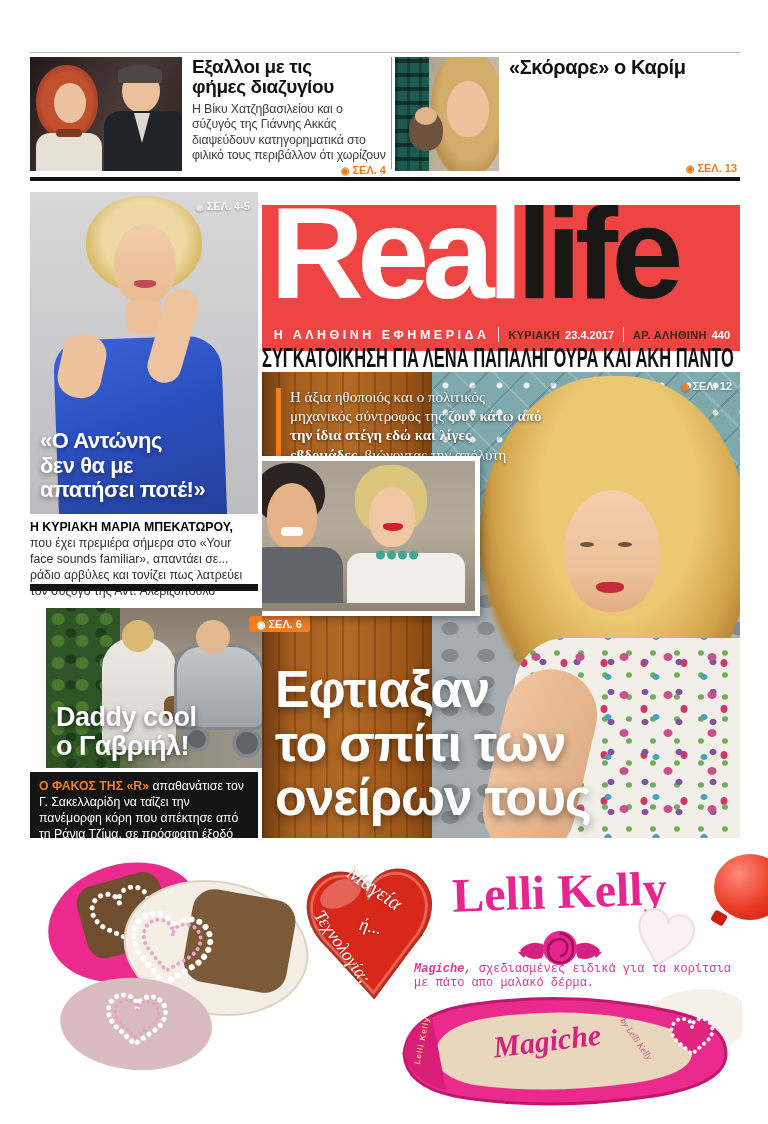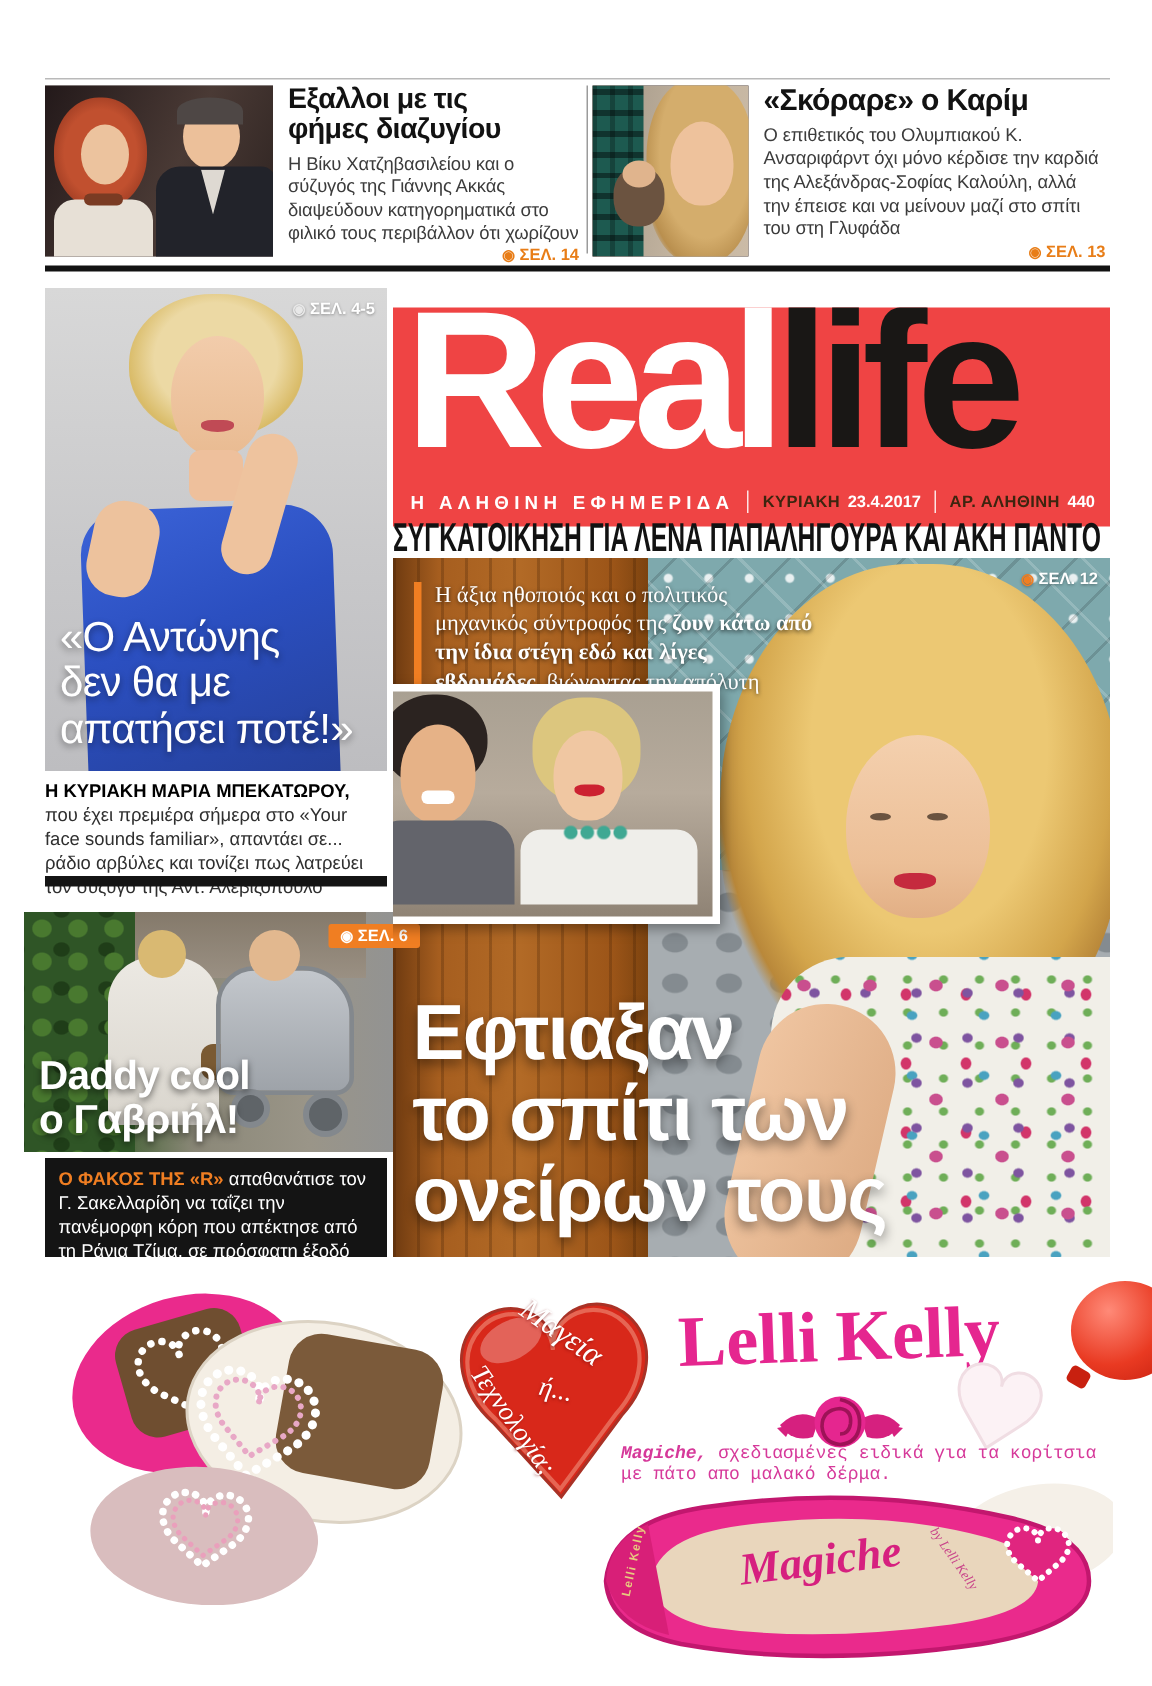--- a/index.html
+++ b/index.html
@@ -27,27 +27,27 @@
   
   .photo-portrait{position:absolute;left:30px;top:192px;width:228px;height:322px;overflow:hidden;
                   background:linear-gradient(180deg,#d8d8d8 0%,#c7c7c9 60%,#bdbdc0 100%);}
   .badge{position:absolute;top:8px;right:8px;font-weight:bold;font-size:11px;color:#fff;
          text-shadow:0 1px 2px rgba(0,0,0,.35);z-index:5;}
   .badge .dot{color:#f07e22;margin-right:3px;font-size:10px;}
   .badge-light .dot{color:#e8e8e8;}
   .badge-pill{position:absolute;top:8px;right:8px;background:#f07e22;color:#fff;font-weight:bold;
               font-size:11px;padding:2px 8px;border-radius:2px;z-index:5;}
   .badge-pill .dot{color:#fff;margin-right:3px;font-size:10px;}
-  .portrait-quote{position:absolute;left:10px;bottom:12px;z-index:4;color:#fff;font-weight:normal;
-                  font-size:28px;line-height:1.1;letter-spacing:-.5px;white-space:pre-line;
+  .portrait-quote{position:absolute;left:10px;bottom:12px;z-index:4;color:#fff;font-weight:bold;
+                  font-size:22px;line-height:1.1;letter-spacing:-.5px;white-space:pre-line;
                   text-shadow:0 2px 5px rgba(0,0,0,.4);}
   .bek-text{position:absolute;left:30px;top:520px;width:228px;font-size:12.3px;line-height:1.3;color:#2f2f2f;}
   .bek-text b{color:#000;}
   .black-bar{position:absolute;left:30px;top:584px;width:228px;height:7px;background:#141414;}
-  .photo-daddy{position:absolute;left:16px;top:608px;width:272px;height:160px;overflow:hidden;
+  .photo-daddy{position:absolute;left:46px;top:608px;width:272px;height:160px;overflow:hidden;
                background:linear-gradient(90deg,#2f5526 0%,#49653a 24%,#8b8878 42%,#9a9588 70%,#8f9297 100%);}
   .daddy-headline{position:absolute;left:10px;bottom:8px;z-index:4;color:#fff;font-weight:bold;
                   font-size:27px;line-height:1.05;letter-spacing:-.5px;white-space:pre-line;
                   text-shadow:0 2px 5px rgba(0,0,0,.55);}
   .daddy-caption{position:absolute;left:30px;top:772px;width:228px;height:66px;background:#141414;
                  color:#fff;font-size:12.3px;line-height:1.3;padding:7px 9px;box-sizing:border-box;}
   .daddy-caption b{color:#f07e22;}
   
   .masthead{position:absolute;left:262px;top:205px;width:478px;height:146px;background:#ef4444;overflow:hidden;}
   .mh-title{position:absolute;left:8px;top:-17px;font-size:130px;font-weight:bold;letter-spacing:-7px;
@@ -144,36 +144,35 @@
         <div class="blob" style="left:26px;top:72px;width:26px;height:8px;border-radius:4px;background:#7a3b23;"></div>
         <div class="blob" style="left:92px;top:12px;width:38px;height:44px;border-radius:50%;background:#ecc09a;"></div>
         <div class="blob" style="left:88px;top:8px;width:44px;height:18px;border-radius:50% 50% 0 0;background:#4e4745;"></div>
         <div class="blob" style="left:74px;top:54px;width:80px;height:62px;border-radius:16px 10px 0 0;background:#22232a;"></div>
         <div class="blob" style="left:104px;top:56px;width:16px;height:30px;background:#ded9d2;clip-path:polygon(0 0,100% 0,50% 100%);"></div>
       </div>
       <div class="story-text">
         <div class="story-headline">Εξαλλοι με τις
 φήμες διαζυγίου</div>
         <div class="story-body">Η Βίκυ Χατζηβασιλείου και ο σύζυγός της Γιάννης Ακκάς διαψεύδουν κατηγορηματικά στο φιλικό τους περιβάλλον ότι χωρίζουν</div>
-        <div class="pageref"><span class="dot">◉</span><span>ΣΕΛ. 14</span></div>
+        <div class="pageref"><span class="dot">◉</span><span>ΣΕΛ. 4</span></div>
       </div>
     </div>
     <div class="vdiv"></div>
     <div class="story story-b">
       <div class="tphoto tphoto-b">
         <div class="blob" style="inset:0;background:linear-gradient(100deg,#9f9485 0%,#c3b4a0 60%,#cbbba6 100%);"></div>
         <div class="blob" style="left:0;top:0;width:34px;height:114px;background:repeating-linear-gradient(0deg,#1d5a50 0 10px,#10332e 10px 14px),repeating-linear-gradient(90deg,rgba(0,0,0,.25) 0 3px,transparent 3px 12px);background-blend-mode:multiply;"></div>
         <div class="blob" style="left:36px;top:-4px;width:72px;height:122px;border-radius:42%;background:radial-gradient(ellipse at 55% 40%,#d4ad6c 0 55%,#b98f4e 75%,transparent 82%);"></div>
         <div class="blob" style="left:52px;top:24px;width:42px;height:56px;border-radius:50% 50% 46% 46%;background:#eec29c;"></div>
         <div class="blob" style="left:14px;top:54px;width:34px;height:40px;border-radius:46%;background:#6b5340;"></div>
         <div class="blob" style="left:20px;top:50px;width:22px;height:18px;border-radius:50%;background:#e0b48d;"></div>
       </div>
       <div class="story-text">
         <div class="story-headline story-headline-b">«Σκόραρε» ο Καρίμ</div>
-        <div class="story-body">Ο επιθετικός του Ολυμπιακού Κ. Ανσαριφάρντ όχι μόνο κέρδισε την καρδιά της Αλεξάνδρας-Σοφίας Καλούλη, αλλά την έπεισε και να μείνουν μαζί στο σπίτι του στη Γλυφάδα</div>
         <div class="pageref"><span class="dot">◉</span><span>ΣΕΛ. 13</span></div>
       </div>
     </div>
   </div>
 
   <div class="photo-portrait">
     <div class="badge badge-light"><span class="dot">◉</span><span>ΣΕΛ. 4-5</span></div>
     <div class="blob" style="left:56px;top:4px;width:116px;height:96px;border-radius:48%;background:radial-gradient(ellipse at 50% 45%,#ecd9a4 0 50%,#d9bb67 72%,transparent 80%);"></div>
     <div class="blob" style="left:84px;top:32px;width:62px;height:80px;border-radius:50% 50% 46% 46%;background:linear-gradient(#f2ccab,#e9bb92);"></div>
     <div class="blob" style="left:104px;top:88px;width:22px;height:8px;border-radius:40% 40% 60% 60%;background:#c04a55;"></div>

